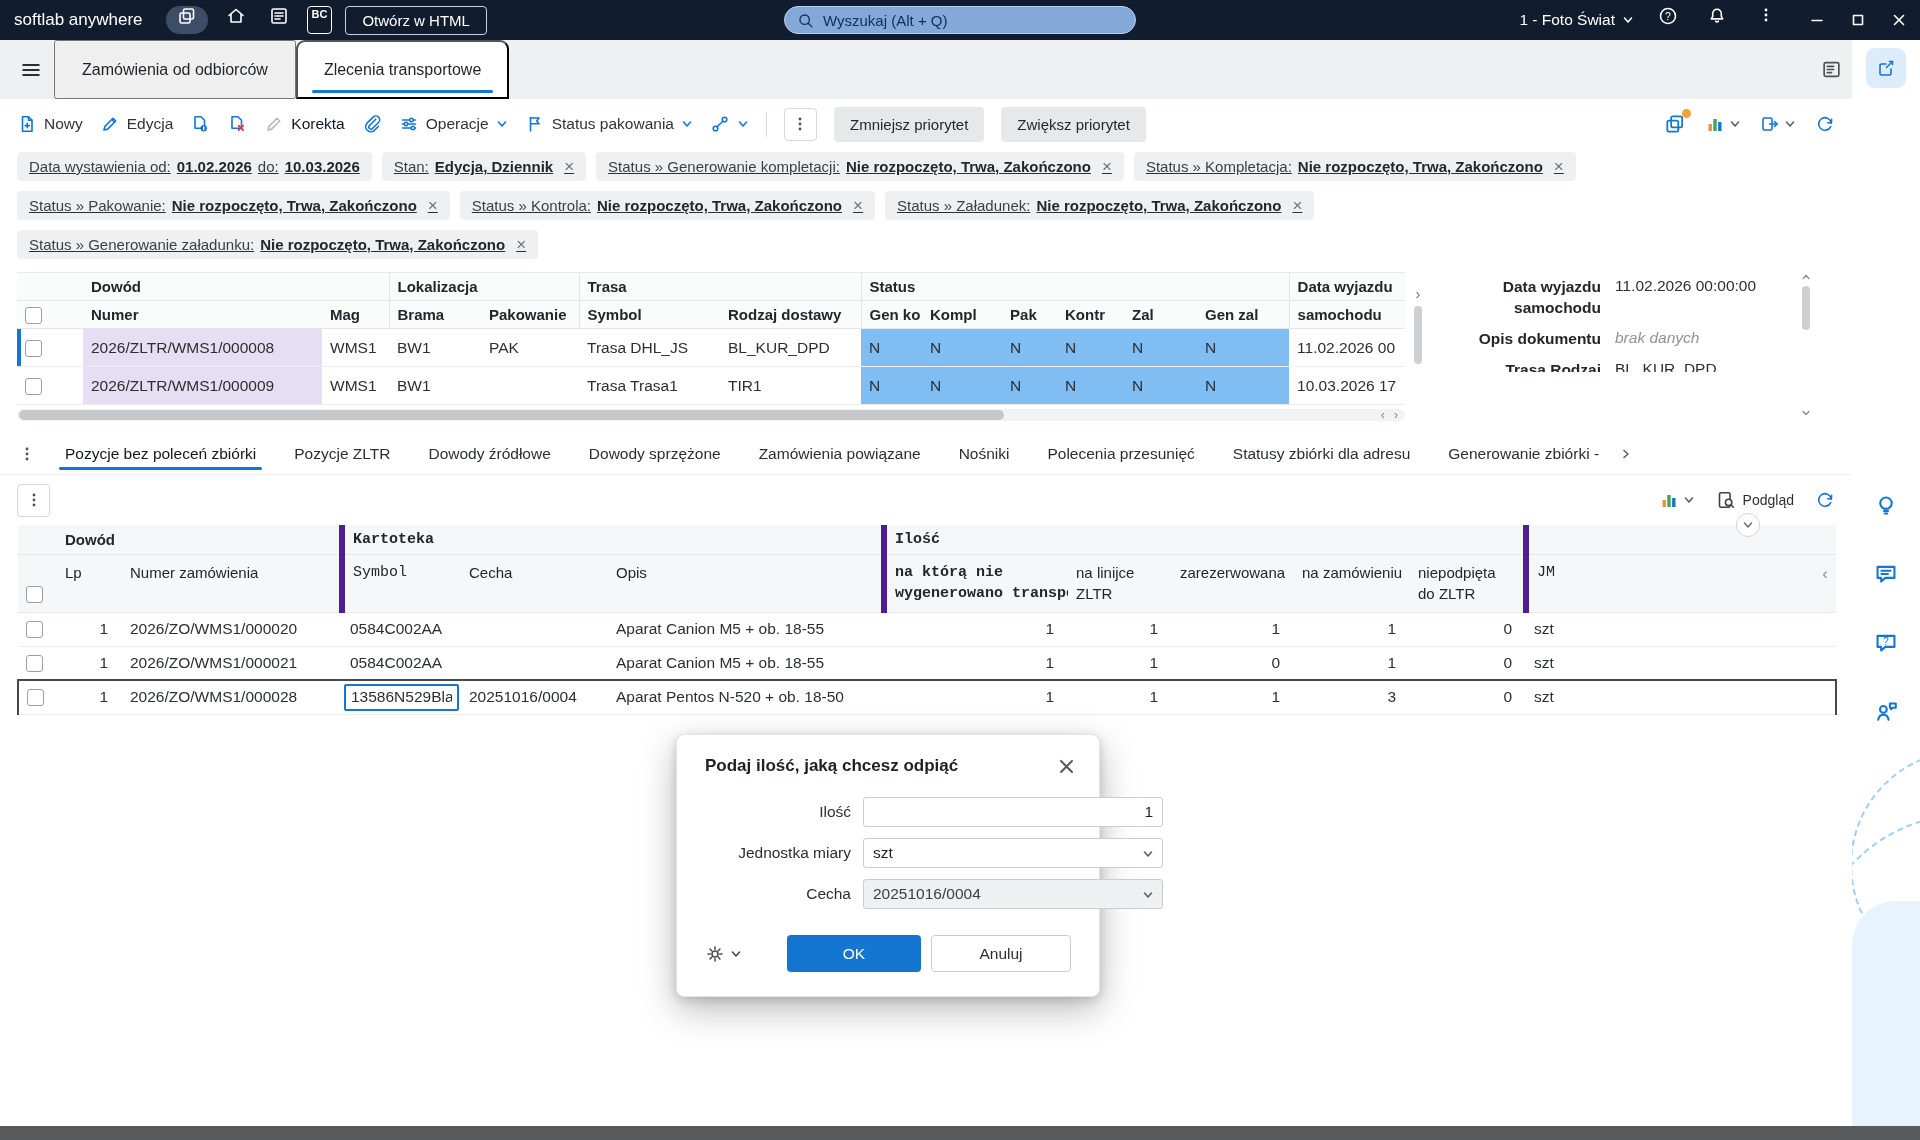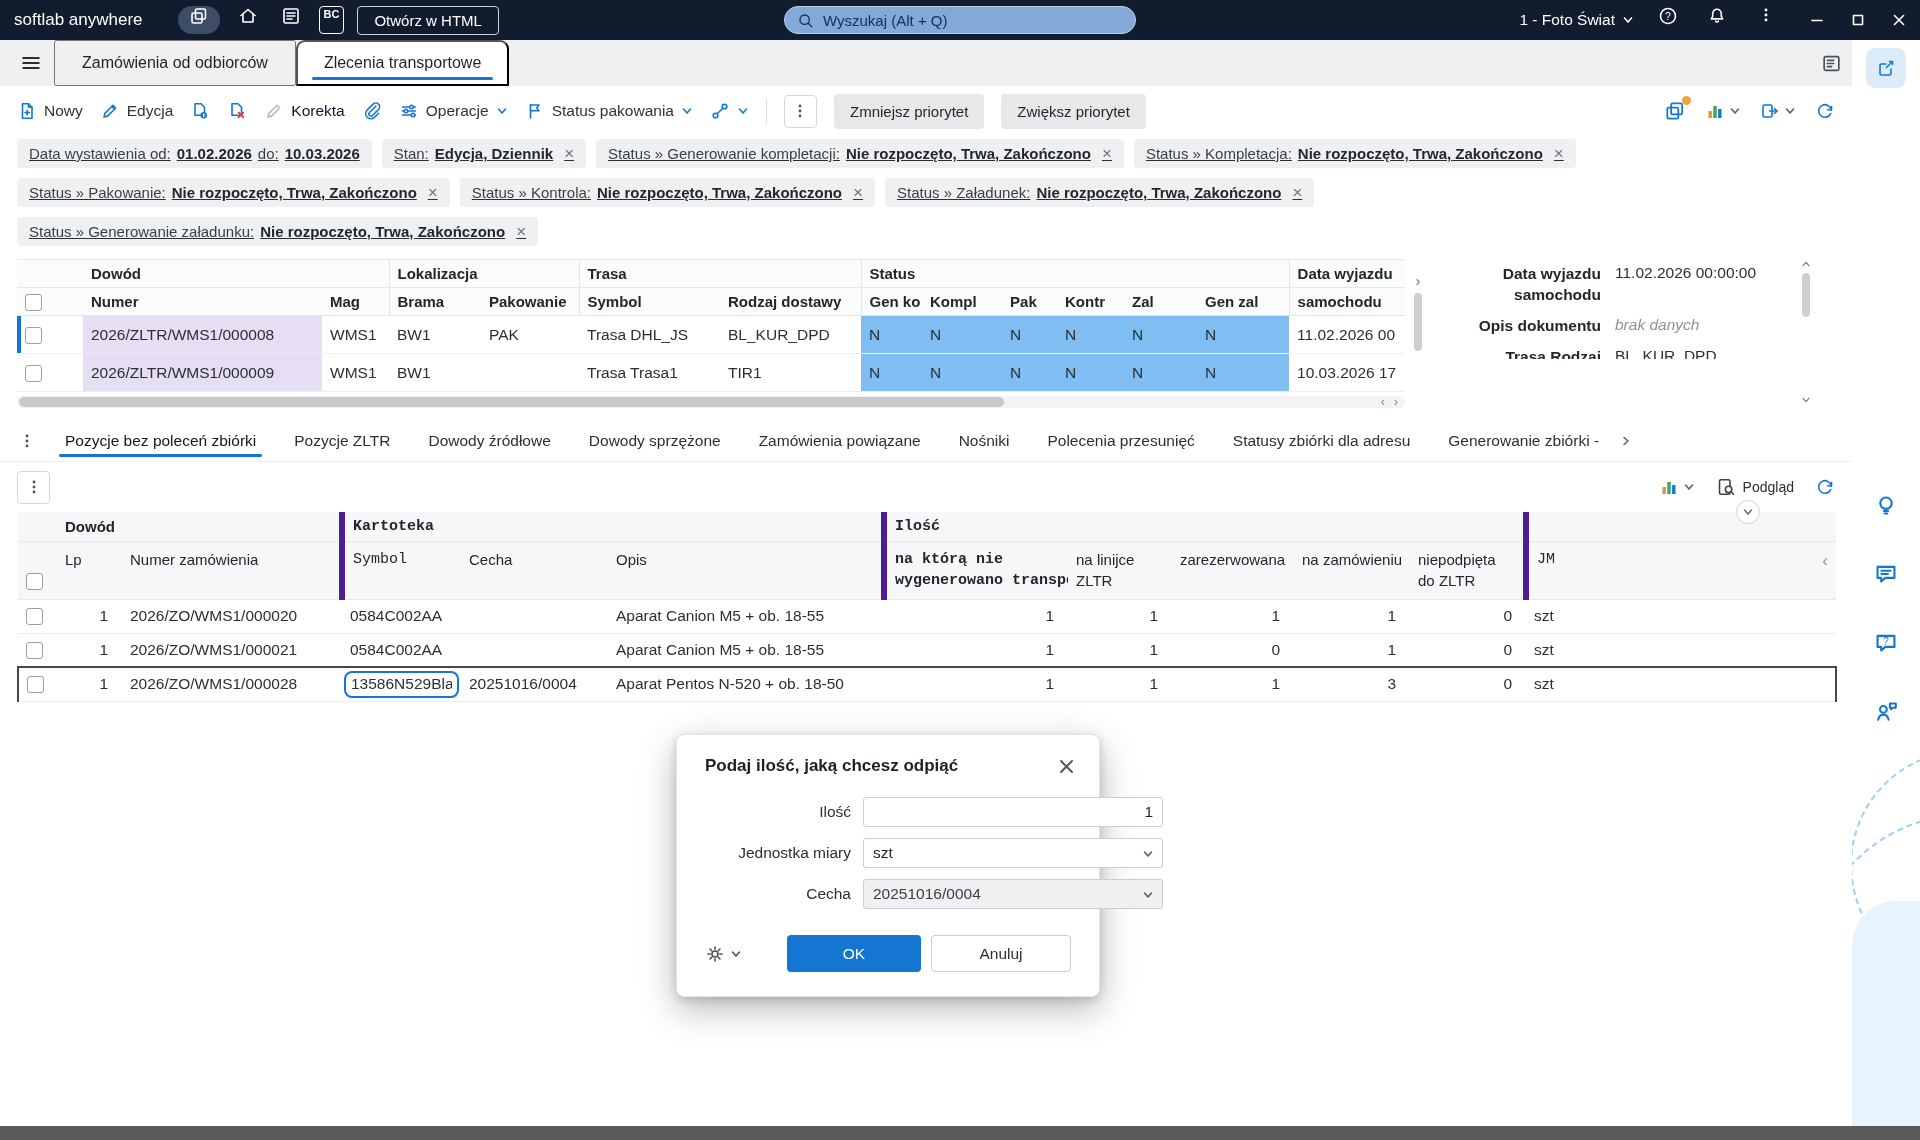--- a/index.html
+++ b/index.html
@@ -5,34 +5,34 @@
   * { box-sizing:border-box; margin:0; padding:0; }
   html,body { width:1920px; height:1140px; overflow:hidden; }
   body { font-family:"Liberation Sans", sans-serif; font-size:15.5px; color:#2b2f34; background:#fff; }
   svg { display:block; }
   .ic { fill:none; stroke:currentColor; stroke-width:1.6; stroke-linecap:round; stroke-linejoin:round; }
 
   .app { width:1920px; height:1140px; display:flex; flex-direction:column; position:relative; }
 
   
   .topbar { height:40px; background:var(--topbar-bg,#111c2e); color:#fff; display:flex; align-items:center; gap:13px; padding:0 14px; position:relative; flex:none; }
-  .brand { font-size:17px; margin-right:22px; white-space:nowrap; }
+  .brand { font-size:17px; margin-right:10px; white-space:nowrap; }
   .tb-btn { display:flex; justify-content:center; width:30px; height:28px; color:#fff; }
   .tb-btn.highlight { width:42px; background:#3d4d66; border-radius:14px; }
   .bc-badge { border:1.5px solid #fff; border-radius:4px; font-size:11px; font-weight:700; padding:2px 4px; line-height:1; }
   .open-html { border:1px solid #c7d2e2; border-radius:4px; background:transparent; color:#fff; font-family:inherit; font-size:15px; padding:5px 16px; }
   .search-pill { position:absolute; left:50%; top:6px; transform:translateX(-50%); width:352px; height:28px; background:var(--search-bg,#84a9d8); border:1px solid #b9d0ea; border-radius:14px; color:var(--search-text,#0f3263); display:flex; align-items:center; gap:9px; padding:0 12px; font-size:15px; }
   .topbar-right { margin-left:auto; display:flex; align-items:center; gap:19px; }
   .company { display:flex; align-items:center; gap:7px; font-size:15.5px; white-space:nowrap; }
   .win-controls { display:flex; align-items:center; gap:27px; margin-left:10px; }
 
   
   .body-row { flex:1; display:flex; min-height:0; }
   .content { flex:1; position:relative; min-width:0; }
-  .tabstrip { height:46px; background:#eef0f1; display:flex; align-items:stretch; padding-left:8px; }
+  .tabstrip { height:59px; background:#eef0f1; display:flex; align-items:stretch; padding-left:8px; }
   .hamburger { width:46px; display:flex; align-items:center; justify-content:center; color:#2b2f34; }
   .main-tab { padding:0 26px; display:flex; align-items:center; font-size:16px; color:#1f2328; position:relative; white-space:nowrap; }
   .main-tab.active { background:#fff; border-radius:9px 9px 0 0; }
   .main-tab.active::after { content:""; position:absolute; left:14px; right:14px; bottom:4px; height:3px; border-radius:2px; background:var(--accent,#1576d1); }
   .tabstrip-right { margin-left:auto; display:flex; align-items:center; padding-right:10px; color:#4c5258; }
 
   
   .toolbar { height:50px; background:#fff; display:flex; align-items:center; gap:17px; padding:0 17px; }
   .tool { display:flex; align-items:center; gap:7px; color:#333; font-size:15.5px; white-space:nowrap; background:none; border:none; font-family:inherit; }
   .tool svg { color:var(--accent,#1576d1); }
@@ -102,21 +102,21 @@
   table.lower thead tr.group-row th { height:29px; font-weight:700; }
   table.lower thead tr.sub-row th { height:58px; vertical-align:top; padding-top:7px; font-weight:400; line-height:1.45; }
   table.lower thead tr.sub-row th.bold-h { font-weight:700; }
   table.lower .gb { border-left:6px solid #4c1d95;font-family:Liberation Mono, monospace; }
   table.lower tbody td { height:34px; border-bottom:1px solid #ececee; padding:0 8px; font-size:15.5px; }
   .num-cell { text-align:right !important; padding-right:14px !important; }
   .col-collapse { float:right; color:#8a9097; font-size:17px; }
   tr.sel-row td { border-top:2px solid #46484b; border-bottom:2px solid #46484b; }
   tr.sel-row td:first-child { border-left:2px solid #46484b; }
   tr.sel-row td:last-child { border-right:2px solid #46484b; }
-  .symbol-input { width:100%; height:27px; border:2px solid var(--accent,#1576d1); border-radius:8px; font-family:inherit; font-size:15.5px; padding:0 5px; color:#2b2f34; }
+  .symbol-input { width:100%; height:27px; border:2px solid var(--accent,#1576d1); border-radius:2px; font-family:inherit; font-size:15.5px; padding:0 5px; color:#2b2f34; }
 
   
   .modal { position:absolute; left:676px; top:734px; width:424px; background:#fff; border:1px solid #e2e4e6; border-radius:8px; box-shadow:0 12px 36px rgba(0,0,0,.28), 0 3px 10px rgba(0,0,0,.14); z-index:10; }
   .modal-header { padding:21px 22px 8px 28px; display:flex; align-items:flex-start; }
   .modal-title { font-weight:700; font-size:17px; color:#1d2126; }
   .modal-close { margin-left:auto; background:none; border:none; color:#565b61; padding:2px; }
   .modal-form { padding:12px 30px 4px; display:flex; flex-direction:column; gap:11px; }
   .field-row { display:grid; grid-template-columns:144px 300px; column-gap:12px; align-items:center; }
   .field-label { text-align:right; font-size:15.5px; color:#2b2f34; }
   .field-input { height:30px; border:1px solid #c9ccd0; border-radius:3px; padding:0 9px; font-size:15.5px; text-align:right; font-family:inherit; width:100%; color:#1d2126; }

